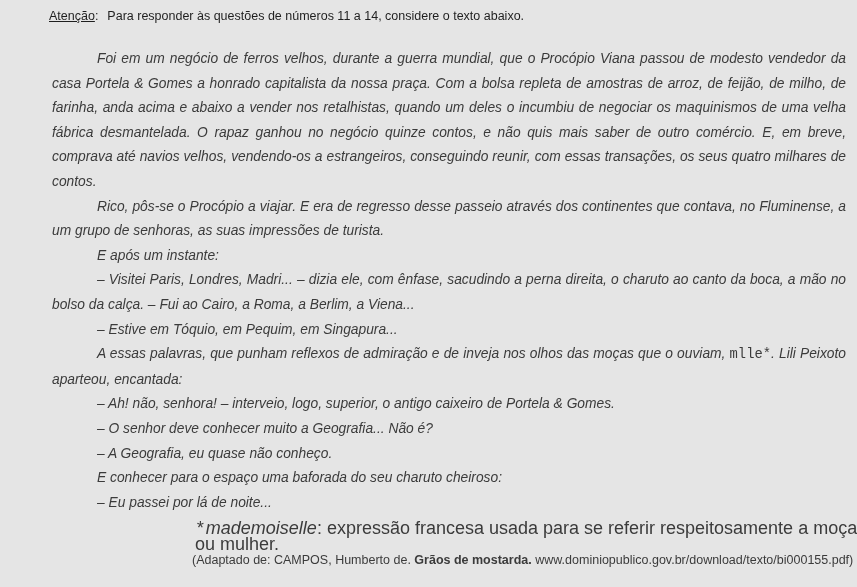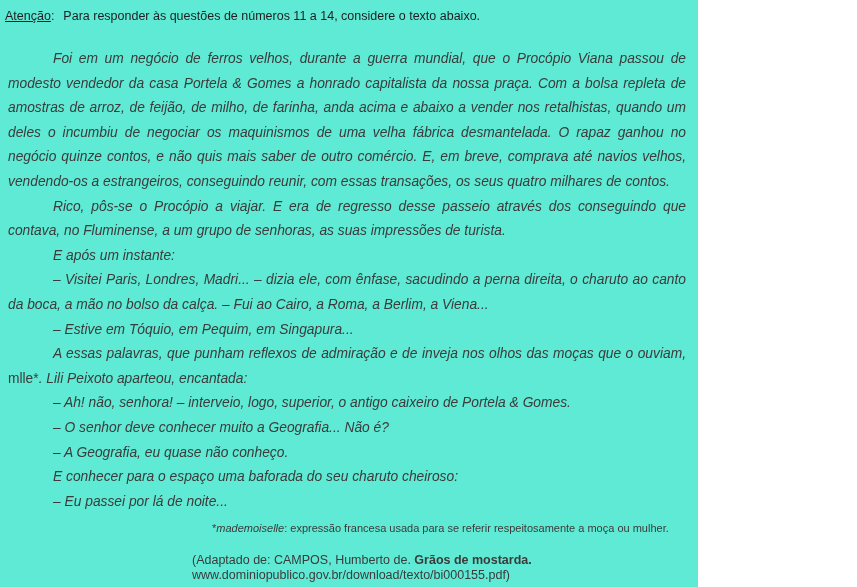--- a/index.html
+++ b/index.html
@@ -2,25 +2,26 @@
 <html lang="pt-BR"><head>
 <meta charset="utf-8">
 <style>
   html, body {
     margin: 0;
     padding: 0;
     background: #ffffff;
   }
   .page {
     position: relative;
-    width: 698px;
+    width: 814px;
     height: 587px;
-    background: #5eead4;
+    background: #e5e5e5;
     font-family: "Liberation Sans", sans-serif;
     overflow: hidden;
+    padding-left: 44px;
   }
   .header {
     margin: 8px 12px 0 5px;
     font-size: 12.5px;
     line-height: 16px;
     color: #1f1f1f;
   }
   .attn {
     text-decoration: underline;
   }
@@ -42,26 +43,27 @@
     line-height: 24.6px;
     text-align: justify;
     color: #3b3b3b;
   }
   .body-text p {
     margin: 0;
     text-indent: 45px;
   }
   .upright {
     font-style: normal;
+    font-family: Liberation Mono, monospace;
   }
   .footnote {
     position: absolute;
-    left: 212px;
+    left: 195px;
     top: 521px;
-    font-size: 11px;
+    font-size: 18px;
     font-style: normal;
     line-height: 15px;
     color: #3b3b3b;
   }
   .fn-term {
     font-style: italic;
   }
   .source {
     position: absolute;
     left: 192px;
@@ -77,21 +79,21 @@
 </head>
 <body>
 
 <div class="page">
 
   <div class="header"><span class="attn">Atenção</span><span>:</span><span class="instr">Para responder às questões de números 11 a 14, considere o texto abaixo.</span></div>
 
 
   <div class="body-text">
     <p>Foi em um negócio de ferros velhos, durante a guerra mundial, que o Procópio Viana passou de modesto vendedor da casa Portela &amp; Gomes a honrado capitalista da nossa praça. Com a bolsa repleta de amostras de arroz, de feijão, de milho, de farinha, anda acima e abaixo a vender nos retalhistas, quando um deles o incumbiu de negociar os maquinismos de uma velha fábrica desmantelada. O rapaz ganhou no negócio quinze contos, e não quis mais saber de outro comércio. E, em breve, comprava até navios velhos, vendendo-os a estrangeiros, conseguindo reunir, com essas transações, os seus quatro milhares de contos.</p>
-    <p>Rico, pôs-se o Procópio a viajar. E era de regresso desse passeio através dos conseguindo que contava, no Fluminense, a um grupo de senhoras, as suas impressões de turista.</p>
+    <p>Rico, pôs-se o Procópio a viajar. E era de regresso desse passeio através dos continentes que contava, no Fluminense, a um grupo de senhoras, as suas impressões de turista.</p>
     <p>E após um instante:</p>
     <p>– Visitei Paris, Londres, Madri... – dizia ele, com ênfase, sacudindo a perna direita, o charuto ao canto da boca, a mão no bolso da calça. – Fui ao Cairo, a Roma, a Berlim, a Viena...</p>
     <p>– Estive em Tóquio, em Pequim, em Singapura...</p>
     <p><span>A essas palavras, que punham reflexos de admiração e de inveja nos olhos das moças que o ouviam, </span><span class="upright">mlle*</span><span>. Lili Peixoto aparteou, encantada:</span></p>
     <p>– Ah! não, senhora! – interveio, logo, superior, o antigo caixeiro de Portela &amp; Gomes.</p>
     <p>– O senhor deve conhecer muito a Geografia... Não é?</p>
     <p>– A Geografia, eu quase não conheço.</p>
     <p>E conhecer para o espaço uma baforada do seu charuto cheiroso:</p>
     <p>– Eu passei por lá de noite...</p>
   </div>

